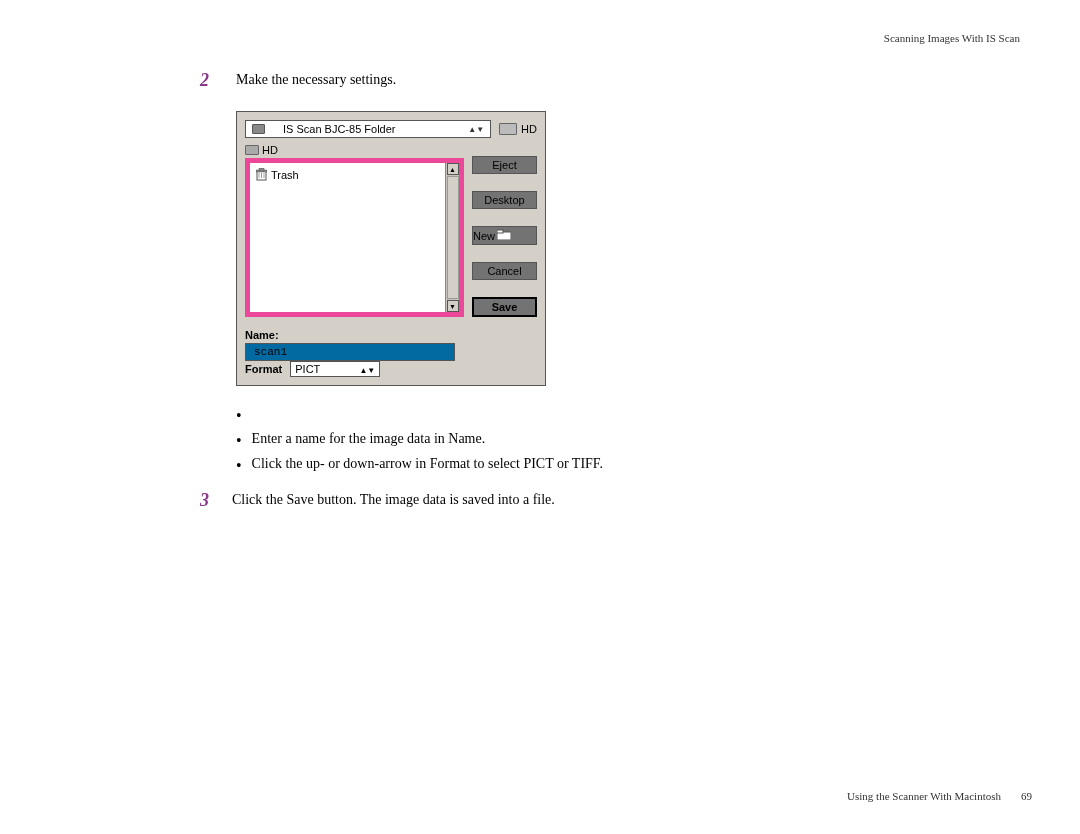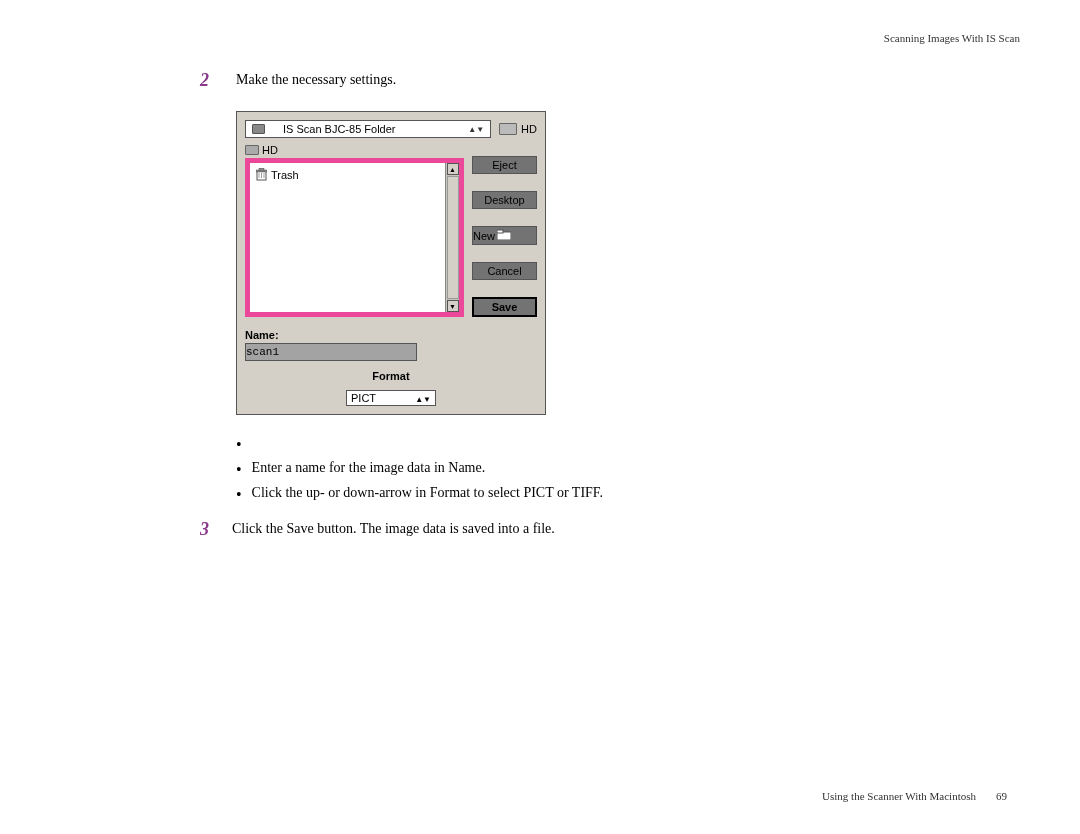--- a/index.html
+++ b/index.html
@@ -18,21 +18,21 @@
       position: absolute;
       top: 32px;
       right: 60px;
       font-size: 11px;
       color: #333;
     }
 
     .page-footer {
       position: absolute;
       bottom: 32px;
-      right: 73px;
+      right: 48px;
       font-size: 11px;
       color: #333;
       display: flex;
       gap: 20px;
     }
 
     .content-area {
       position: absolute;
       top: 70px;
       left: 200px;
@@ -195,34 +195,33 @@
     }
 
     .name-label {
       font-size: 11px;
       font-weight: bold;
       margin-bottom: 2px;
       margin-top: 12px;
     }
 
     .name-input {
-      width: 172px;
+      width: 210px;
       border: 1px solid #555;
-      padding: 2px 0;
+      padding: 2px 8px;
       font-size: 11px;
       font-family: 'Courier New', monospace;
-      background: #a3a3a3;
+      background: #0369a1;
     }
 
     .format-section {
       display: flex;
       align-items: center;
-      margin-top: 9px;
+      margin-top: 0;
       gap: 8px;
-      flex-direction: column;
     }
 
     .format-label {
       font-size: 11px;
       font-weight: bold;
     }
 
     .format-dropdown {
       display: flex;
       align-items: flex-end;

